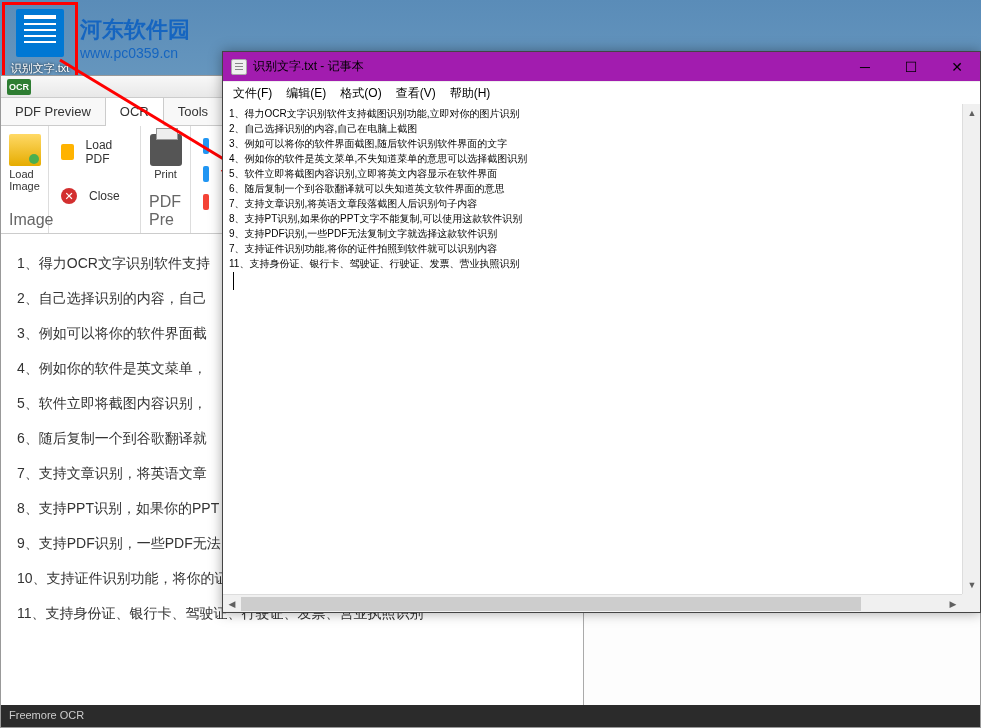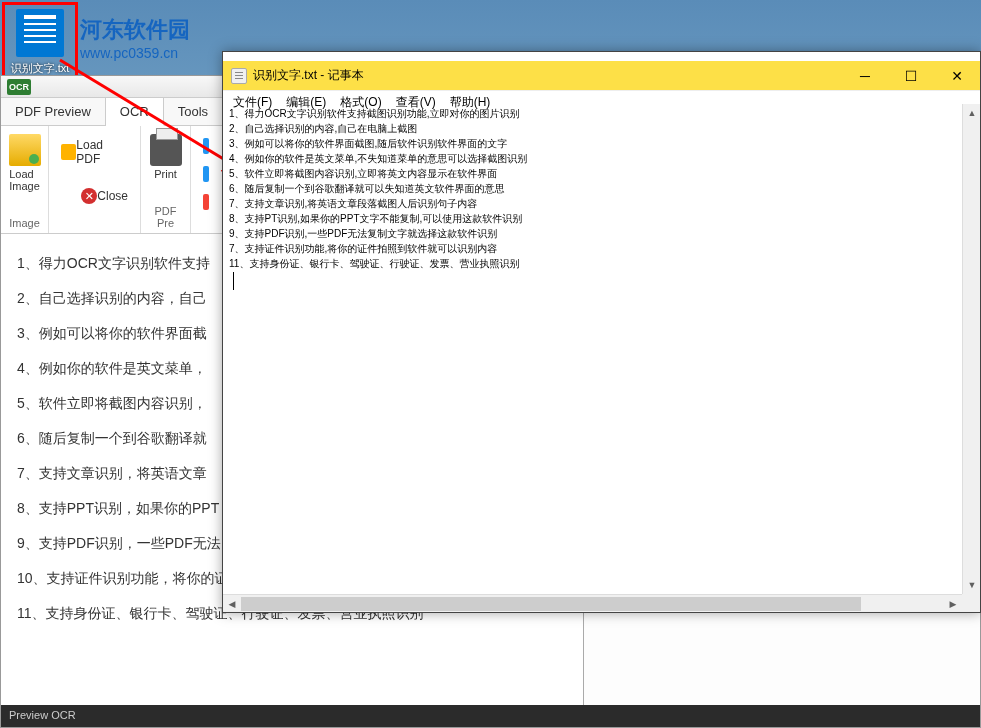--- a/index.html
+++ b/index.html
@@ -30,25 +30,25 @@
     .ocr-badge { width: 24px; height: 16px; background: #2e7d32; color: #fff; font-size: 9px; font-weight: bold; text-align: center; line-height: 16px; border-radius: 2px; }
     
     
     .ocr-tabs { height: 28px; display: flex; background: #f8f8f8; border-bottom: 1px solid #ccc; }
     .ocr-tab { padding: 6px 14px; font-size: 13px; color: #333; border-right: 1px solid #ccc; cursor: pointer; }
     .ocr-tab.active { background: #fff; border-bottom: 2px solid #fff; margin-bottom: -1px; }
     
     
     .ocr-ribbon { height: 108px; background: #fff; border-bottom: 1px solid #ccc; display: flex; }
     .ribbon-group { border-right: 1px solid #ddd; padding: 4px 8px; display: flex; flex-direction: column; justify-content: space-between; }
-    .ribbon-label { font-size: 11px; color: #666; text-align: center; padding-top: 2px; }
+    .ribbon-label { font-size: 16px; color: #666; text-align: left; padding-top: 2px; }
     .ribbon-btn-large { display: flex; flex-direction: column; align-items: center; padding: 4px; cursor: pointer; font-size: 11px; color: #333; }
     .ribbon-icon-large { width: 32px; height: 32px; margin-bottom: 2px; }
     .ribbon-btns-small { display: flex; flex-direction: column; gap: 2px; }
-    .ribbon-btn-small { display: flex; align-items: center; gap: 0; padding: 2px 4px; font-size: 12px; color: #333; cursor: pointer; justify-content: flex-end; }
+    .ribbon-btn-small { display: flex; align-items: center; gap: 12px; padding: 2px 4px; font-size: 12px; color: #333; cursor: pointer; }
     .ribbon-icon-small { width: 16px; height: 16px; }
     
     
     .icon-folder { background: linear-gradient(#ffd966, #e6ac00); border-radius: 2px; position: relative; }
     .icon-folder::after { content: ''; position: absolute; bottom: 2px; right: 2px; width: 10px; height: 10px; background: #4caf50; border-radius: 50%; }
     .icon-loadpdf { background: #ffb300; border-radius: 2px; }
     .icon-close { width: 16px; height: 16px; border-radius: 50%; background: #d32f2f; color: #fff; font-size: 11px; text-align: center; line-height: 16px; }
     .icon-printer { background: #555; border-radius: 3px; position: relative; }
     .icon-printer::before { content: ''; position: absolute; top: -6px; left: 6px; width: 20px; height: 10px; background: #eee; border: 1px solid #999; }
     .icon-copy { background: #2196f3; border-radius: 2px; }
@@ -59,21 +59,21 @@
     .ocr-content { position: absolute; top: 158px; left: 0; right: 0; bottom: 22px; display: flex; }
     .content-left { width: 583px; border-right: 1px solid #aaa; overflow-y: auto; padding: 12px 16px; background: #fff; }
     .content-left p { font-size: 14px; color: #333; line-height: 2.5; white-space: nowrap; overflow: hidden; }
     .content-right { flex: 1; background: #fdfdfd; }
     
     
     .ocr-statusbar { position: absolute; bottom: 0; left: 0; right: 0; height: 22px; background: #2b2b2b; color: #ccc; font-size: 11px; padding: 4px 8px; }
     
     
     .notepad-window { position: absolute; top: 51px; left: 222px; width: 759px; height: 562px; background: #fff; border: 1px solid #444; box-shadow: 0 0 12px rgba(0,0,0,0.35); z-index: 100; }
-    .notepad-titlebar { height: 30px; background: #fde047; display: flex; justify-content: space-between; align-items: center; padding: 0 0 0 8px; border-bottom: 1px solid #eee; margin-top: 9px; }
+    .notepad-titlebar { height: 30px; background: #a21caf; display: flex; justify-content: space-between; align-items: center; padding: 0 0 0 8px; border-bottom: 1px solid #eee; }
     .notepad-title-left { display: flex; align-items: center; gap: 6px; font-size: 12px; color: #000; }
     .notepad-title-icon { width: 16px; height: 16px; background: #f0f0f0; border: 1px solid #aaa; border-radius: 2px; position: relative; }
     .notepad-title-icon::after { content: ''; position: absolute; top: 3px; left: 3px; width: 8px; height: 8px; background: repeating-linear-gradient(#888 0 1px, transparent 1px 3px); }
     .notepad-controls { display: flex; }
     .notepad-ctrl { width: 46px; height: 30px; display: flex; align-items: center; justify-content: center; cursor: pointer; font-size: 14px; }
     .notepad-menubar { height: 22px; display: flex; gap: 2px; padding: 0 4px; font-size: 12px; }
     .notepad-menu { padding: 3px 6px; cursor: pointer; }
     .notepad-content { position: absolute; top: 52px; left: 0; right: 0; bottom: 18px; overflow: auto; padding: 2px 6px; }
     .notepad-content p { font-size: 10px; color: #000; line-height: 1.5; white-space: nowrap; }
     .notepad-cursor { display: inline-block; width: 1px; height: 18px; background: #000; margin-left: 4px; vertical-align: middle; }
@@ -169,21 +169,21 @@
       <p>7、支持文章识别，将英语文章</p>
       <p>8、支持PPT识别，如果你的PPT</p>
       <p>9、支持PDF识别，一些PDF无法</p>
       <p>10、支持证件识别功能，将你的证件拍照到软件就可以识别内容</p>
       <p>11、支持身份证、银行卡、驾驶证、行驶证、发票、营业执照识别</p>
     </div>
     <div class="content-right"></div>
   </div>
 
   <div class="ocr-statusbar">
-    <span>Preview OCR</span>
+    <span>Freemore OCR</span>
   </div>
 </div>
 
 <div class="notepad-window">
   <div class="notepad-titlebar">
     <div class="notepad-title-left">
       <div class="notepad-title-icon"></div>
       <span>识别文字.txt - 记事本</span>
     </div>
     <div class="notepad-controls">

